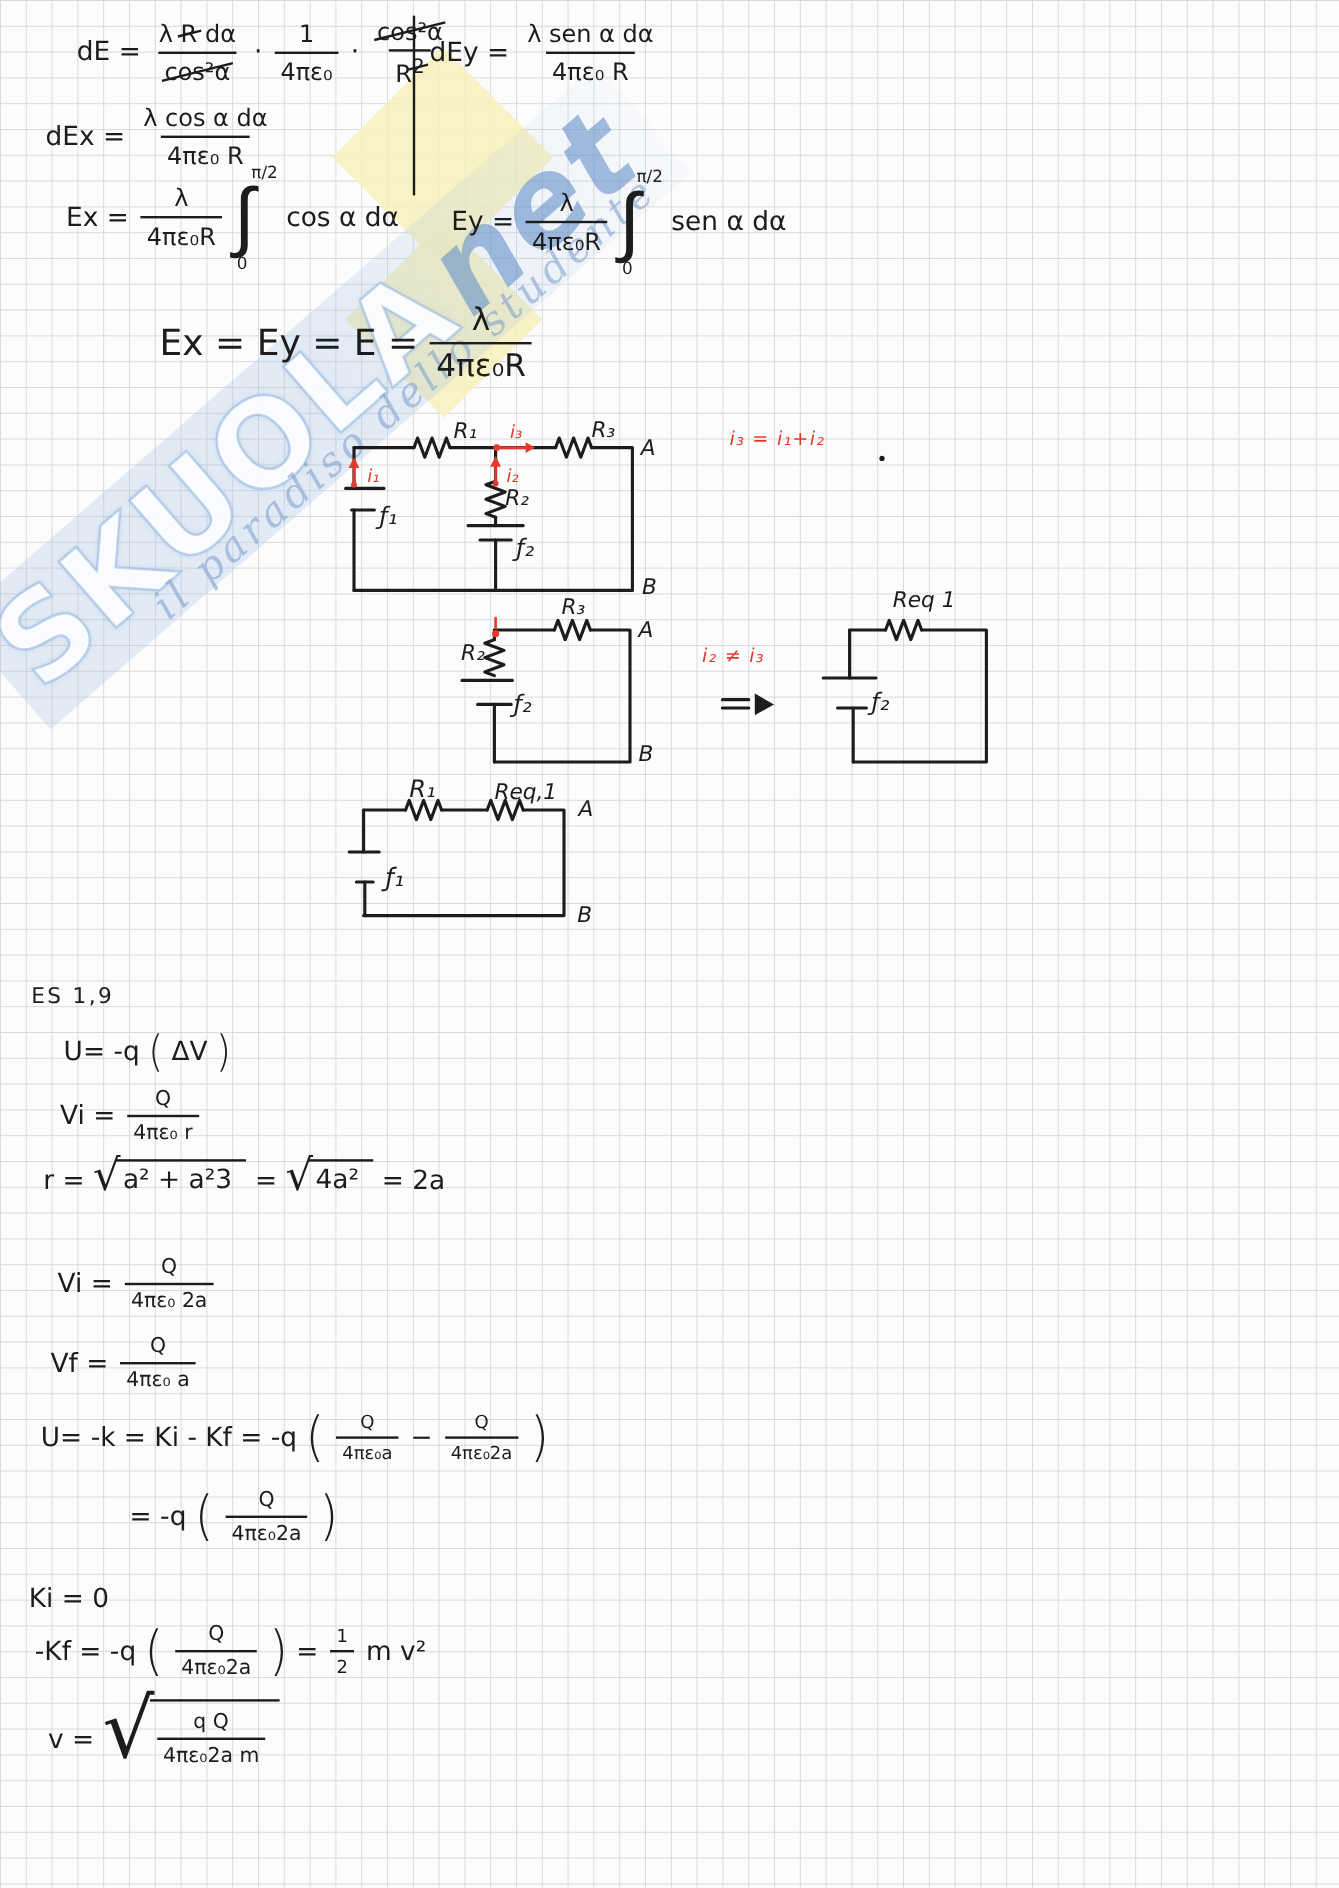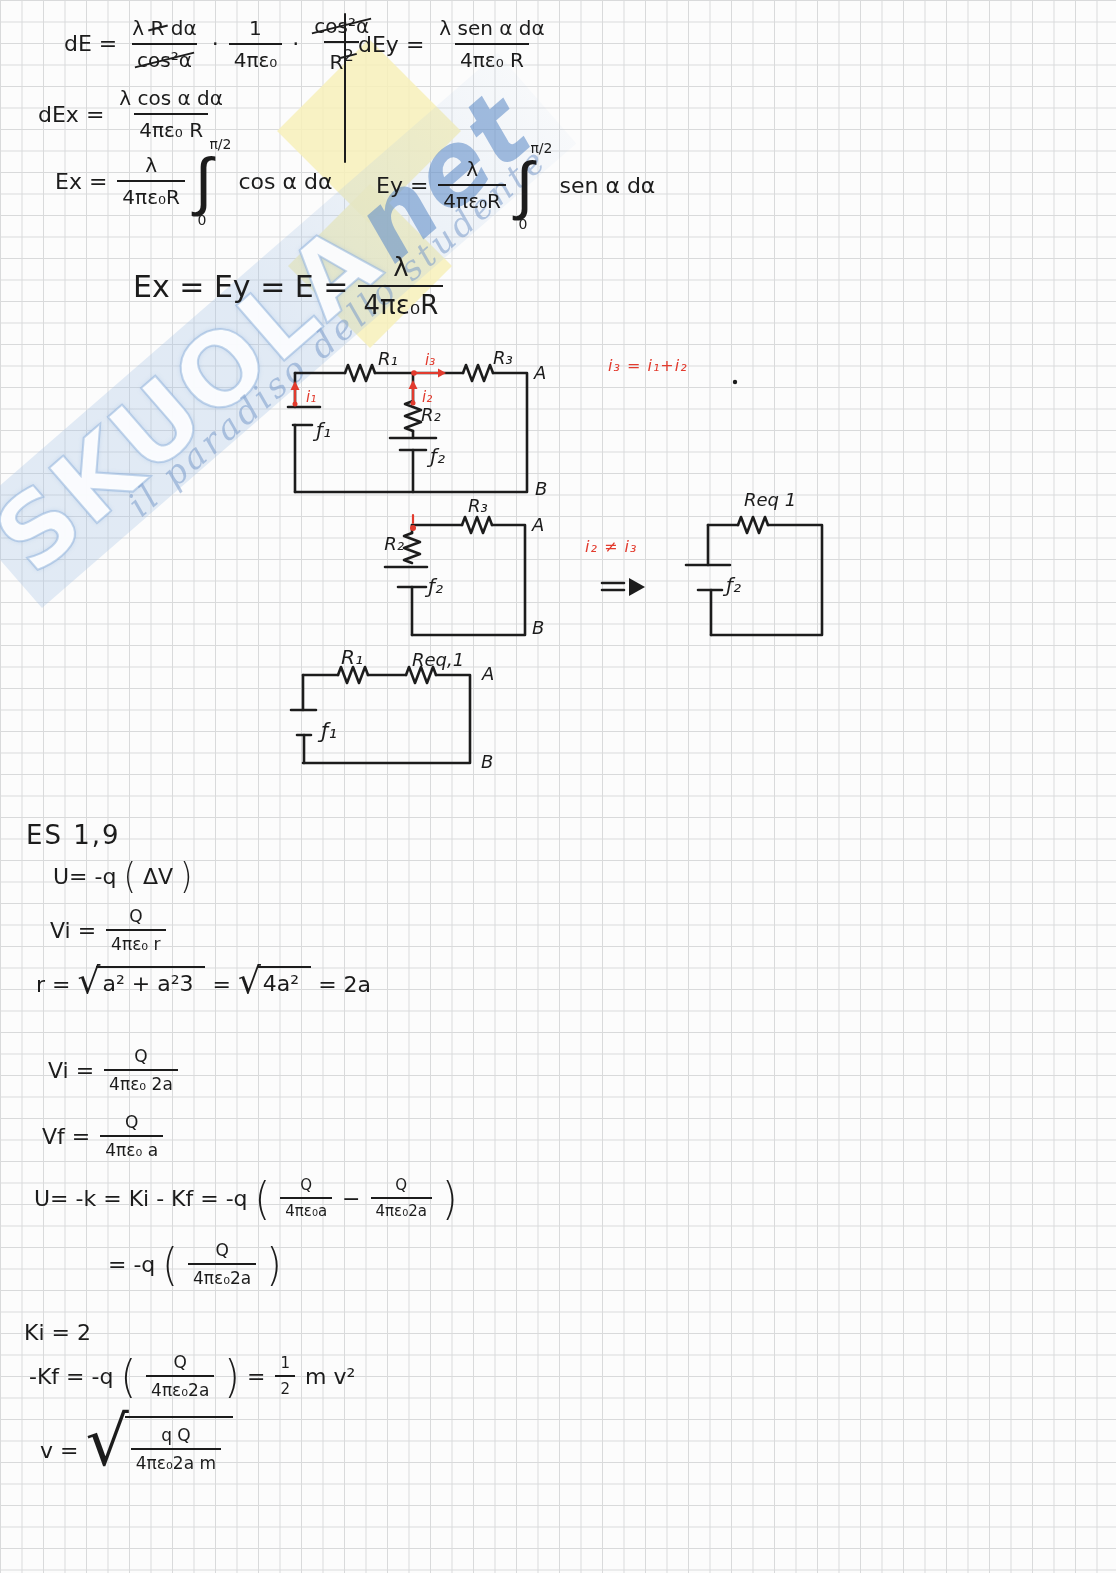--- a/index.html
+++ b/index.html
@@ -45,21 +45,21 @@
   .intlims{display:inline-flex;flex-direction:column;justify-content:space-between;height:78px;font-size:14px;margin-left:-3px;gap:37px;}
   .intlims .up{transform:translateY(-6px);}
   .intlims .lo{transform:translate(-12px,8px);}
   .sqrt{display:inline-flex;align-items:flex-start;}
   .sqrt .rad{font-size:36px;line-height:1;margin-right:-4px;transform:translateY(-3px);}
   .sqrt .bar{border-top:2.2px solid var(--ink);padding:3px 12px 0 6px;text-align:center;}
   .sqrt-tall .rad{font-size:68px;transform:translateY(-8px);}
   .bp{font-size:40px;font-weight:300;line-height:1;transform:scaleY(1.12);}
   .bp-s{font-size:32px;}
   .divider{position:absolute;left:344px;top:13px;width:2.4px;height:150px;background:var(--ink);border-radius:2px;}
-  .es-head{position:absolute;font-size:26px;letter-spacing:2px;}
+  .es-head{position:absolute;font-size:18px;letter-spacing:2px;}
   
   svg{position:absolute;overflow:visible;}
   .wire{stroke:var(--ink);stroke-width:2.6;fill:none;stroke-linecap:round;stroke-linejoin:round;}
   .redk{stroke:var(--red);stroke-width:2.2;fill:none;stroke-linecap:round;}
   .redf{fill:var(--red);stroke:none;}
   .inkf{fill:var(--ink);stroke:none;}
   svg text{font-family:"DejaVu Sans",sans-serif;font-size:18px;font-style:italic;fill:var(--ink);}
   svg text.lblred{fill:var(--red);font-size:15px;}
   svg text.note{font-size:16px;letter-spacing:1px;}
 </style>
@@ -299,21 +299,21 @@
   <span>= -q</span>
   <span class="bp">(</span>
   <span class="frac frac-s">
     <span class="num">Q</span>
     <span class="den">4πε₀2a</span>
   </span>
   <span class="bp">)</span>
 </div>
 
 <div class="eq" style="left:24px;top:1320px">
-  <span>Ki = 2</span>
+  <span>Ki = 0</span>
 </div>
 
 <div class="eq" style="left:29px;top:1352px">
   <span>-Kf =</span>
   <span>-q</span>
   <span class="bp">(</span>
   <span class="frac frac-s">
     <span class="num">Q</span>
     <span class="den">4πε₀2a</span>
   </span>

